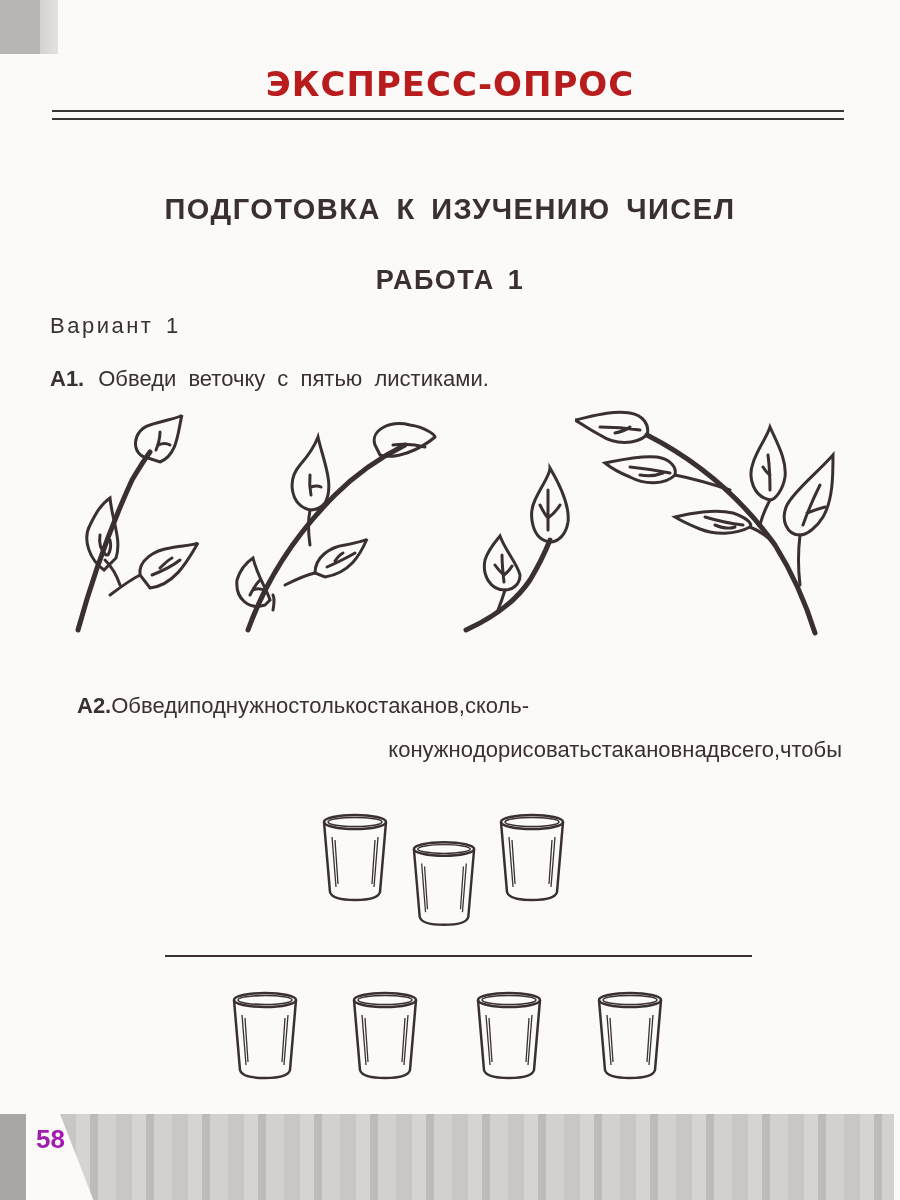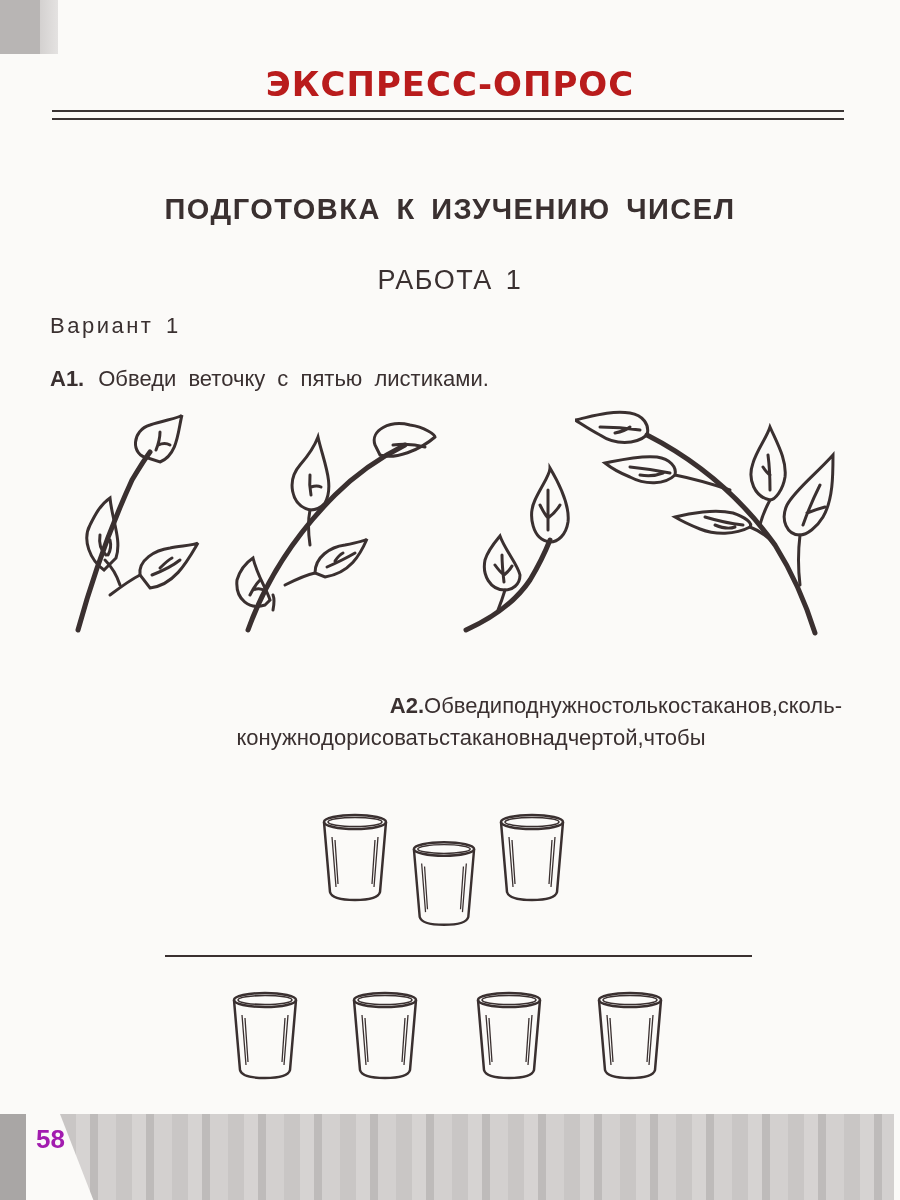--- a/index.html
+++ b/index.html
@@ -26,36 +26,36 @@
   .header-rule {
     position: absolute; left: 52px; right: 56px; top: 110px; height: 6px;
     border-top: 2px solid #3a3434; border-bottom: 2px solid #3a3434;
   }
   .section-title {
     position: absolute; left: 0; right: 0; top: 193px; text-align: center;
     font-weight: bold; font-size: 29px; letter-spacing: 1.5px; word-spacing: 6px;
   }
   .work-title {
     position: absolute; left: 0; right: 0; top: 265px; text-align: center;
-    font-weight: normal; font-size: 27px; letter-spacing: 1.5px; word-spacing: 4px;
+    font-weight: bold; font-size: 27px; letter-spacing: 1.5px; word-spacing: 4px;
   }
   .variant {
     position: absolute; left: 50px; top: 313px;
     font-size: 22px; letter-spacing: 2.5px; word-spacing: 4px;
   }
   .task {
     position: absolute; left: 50px; font-size: 22px; line-height: 32px;
     word-spacing: 6px;
   }
   .task .num { font-weight: bold; margin-right: 14px; word-spacing: 0; }
   .task-a1 { top: 363px; }
   .task-a2 { top: 690px; width: 792px; }
-  .task-a2 .line1 { display: flex; justify-content: flex-end; }
+  .task-a2 .line1 { display: flex; justify-content: flex-start; margin-left: 27px; }
   .task-a2 .indent { padding-left: 50px; }
-  .task-a2 .line2 { display: flex; justify-content: center; }
+  .task-a2 .line2 { display: flex; justify-content: flex-end; margin-top: 12px; }
   .branch { position: absolute; }
   .divider {
     position: absolute; left: 165px; top: 955px; width: 587px; height: 2px;
     background: #3a3030;
   }
   .glass { position: absolute; }
   .footer-band {
     position: absolute; left: 60px; right: 6px; top: 1114px; bottom: 0;
     background: repeating-linear-gradient(90deg,
       #c9c6c5 0px, #c9c6c5 16px, #d6d3d2 16px, #d6d3d2 30px,
@@ -152,21 +152,21 @@
     <span>стаканов,</span>
     <span>сколь-</span>
   </div>
   <div class="indent">
     <div class="line2">
       <span>ко</span>
       <span>нужно</span>
       <span>дорисовать</span>
       <span>стаканов</span>
       <span>над</span>
-      <span>чертой,</span>
+      <span>всего,</span>
       <span>чтобы</span>
     </div>
   </div>
 </div>
 
 <svg width="0" height="0" style="position:absolute">
   <defs>
     <symbol id="glass" viewBox="0 0 70 90">
       <ellipse cx="35" cy="10" rx="31" ry="7" fill="#fbfaf8" stroke="#3a3030" stroke-width="2.5"></ellipse>
       <ellipse cx="35" cy="10" rx="27" ry="4.5" fill="none" stroke="#3a3030" stroke-width="1.5"></ellipse>

